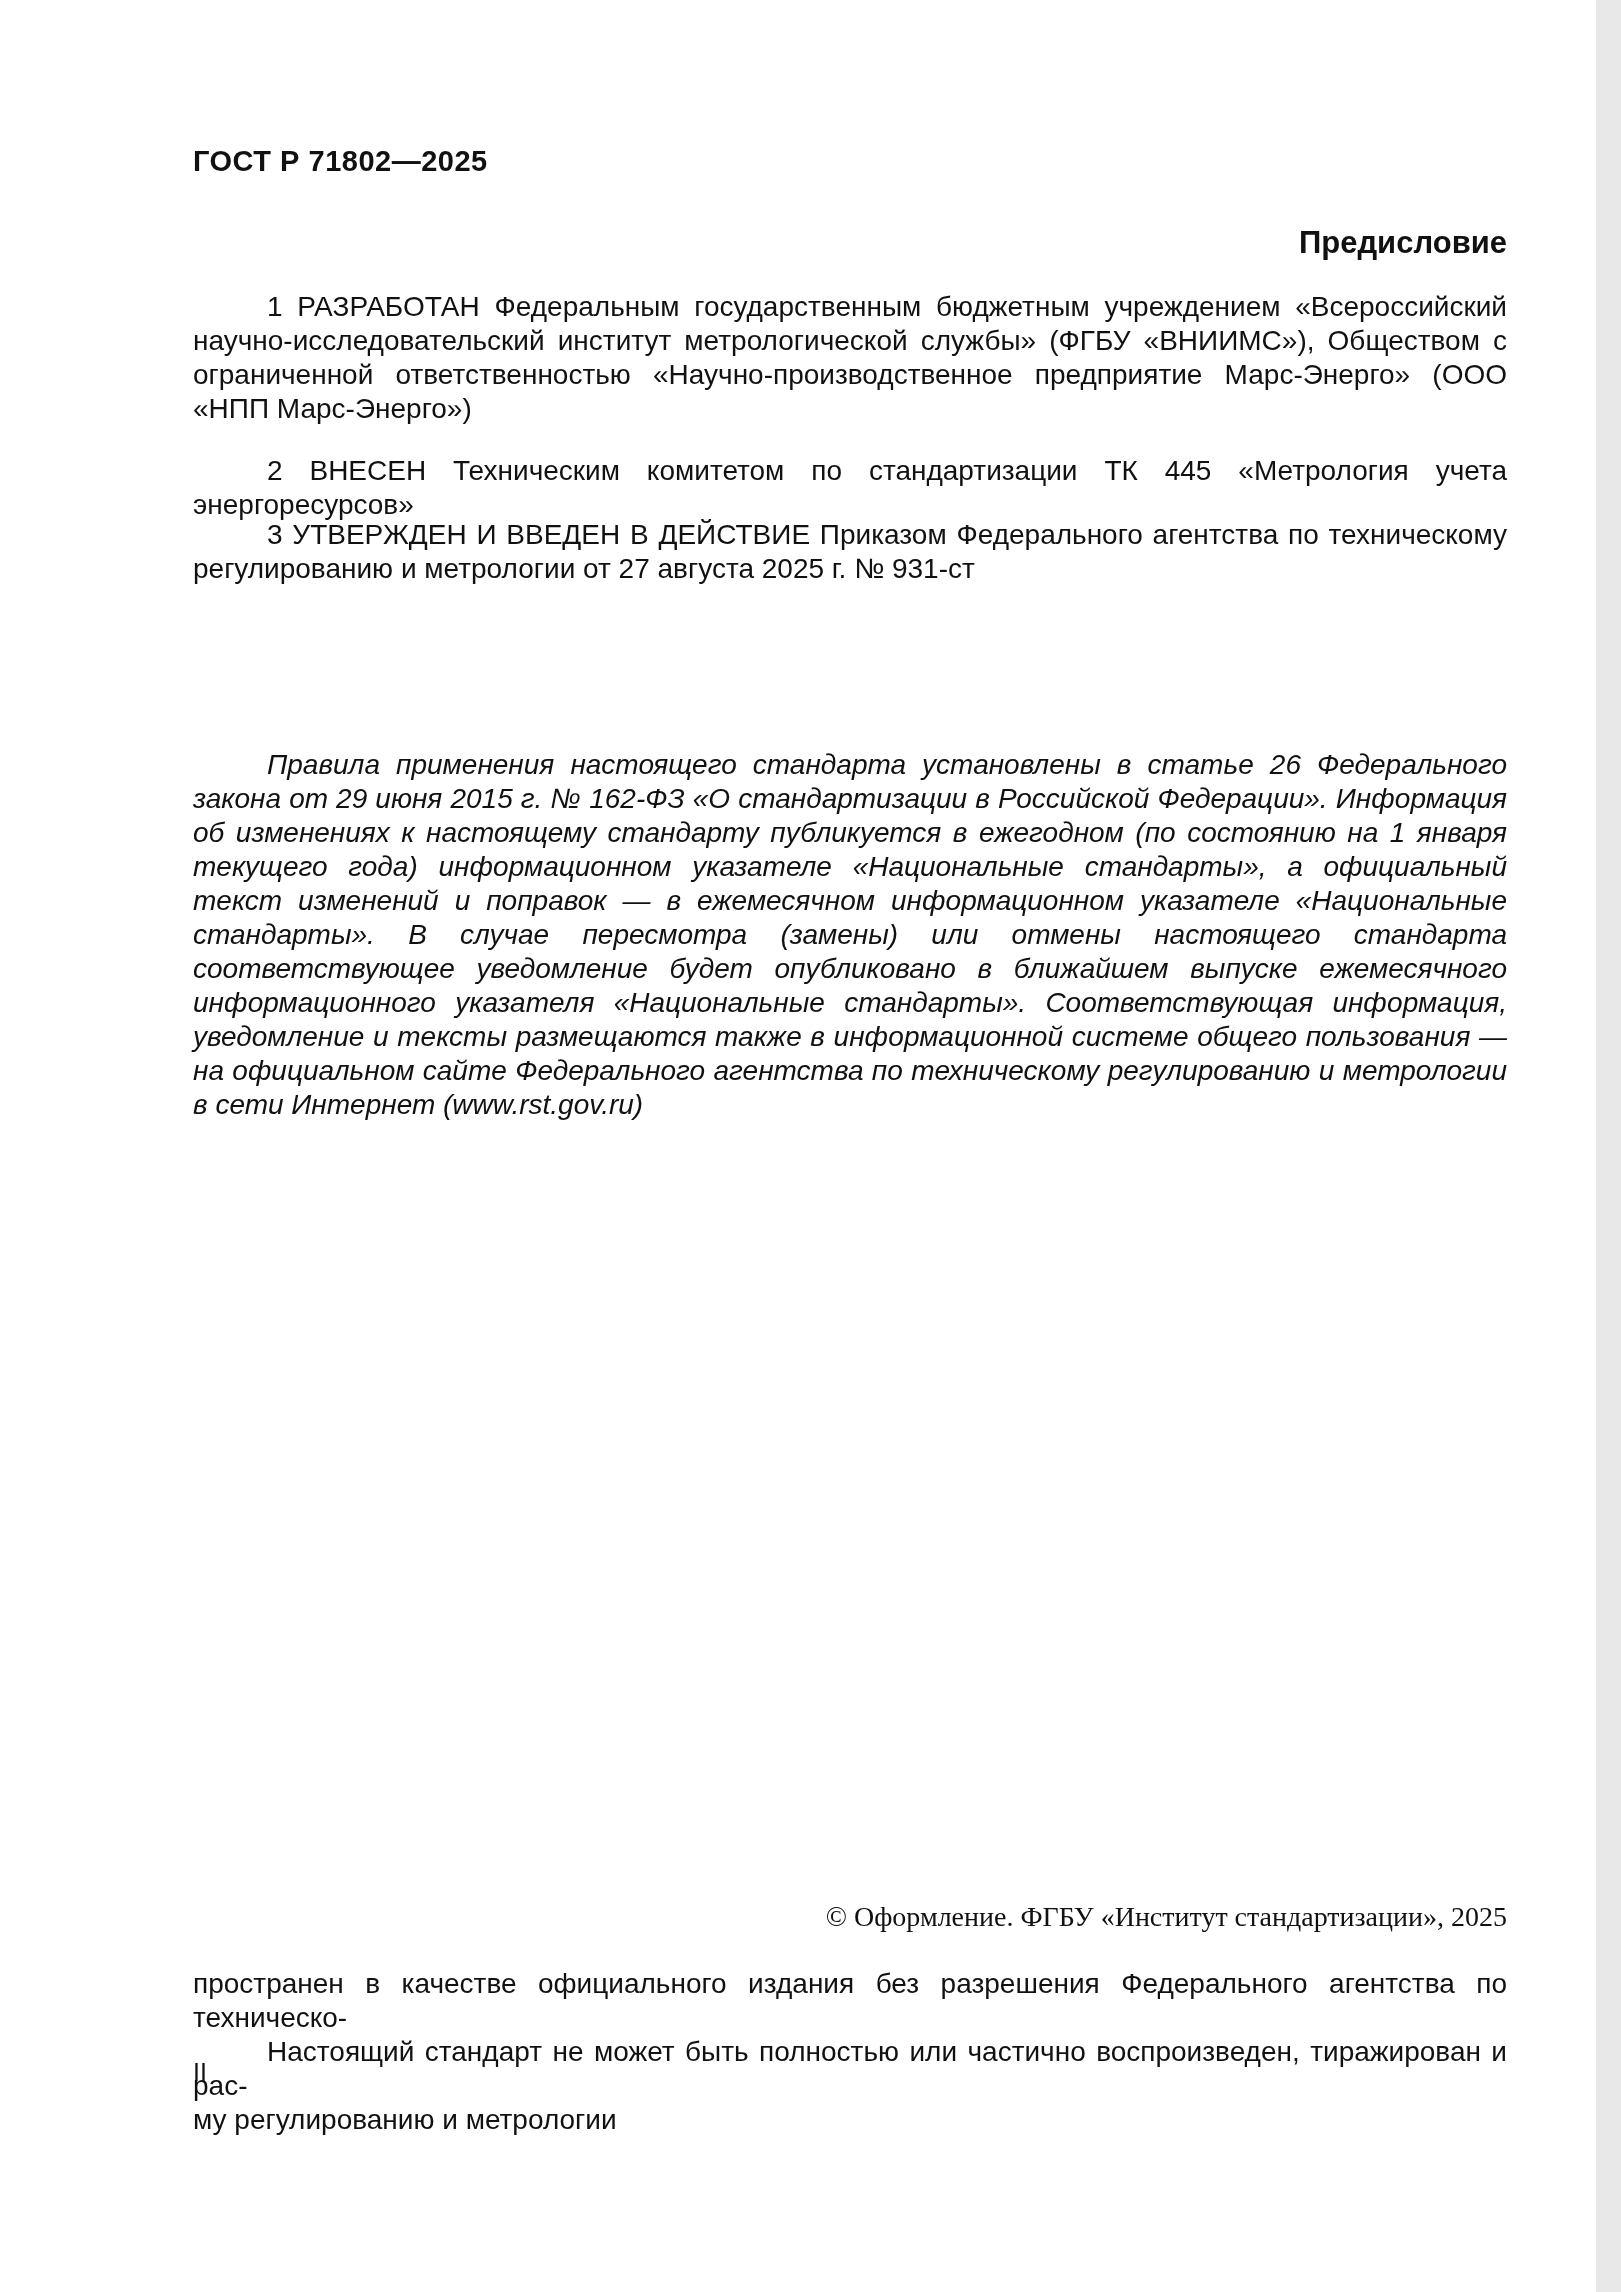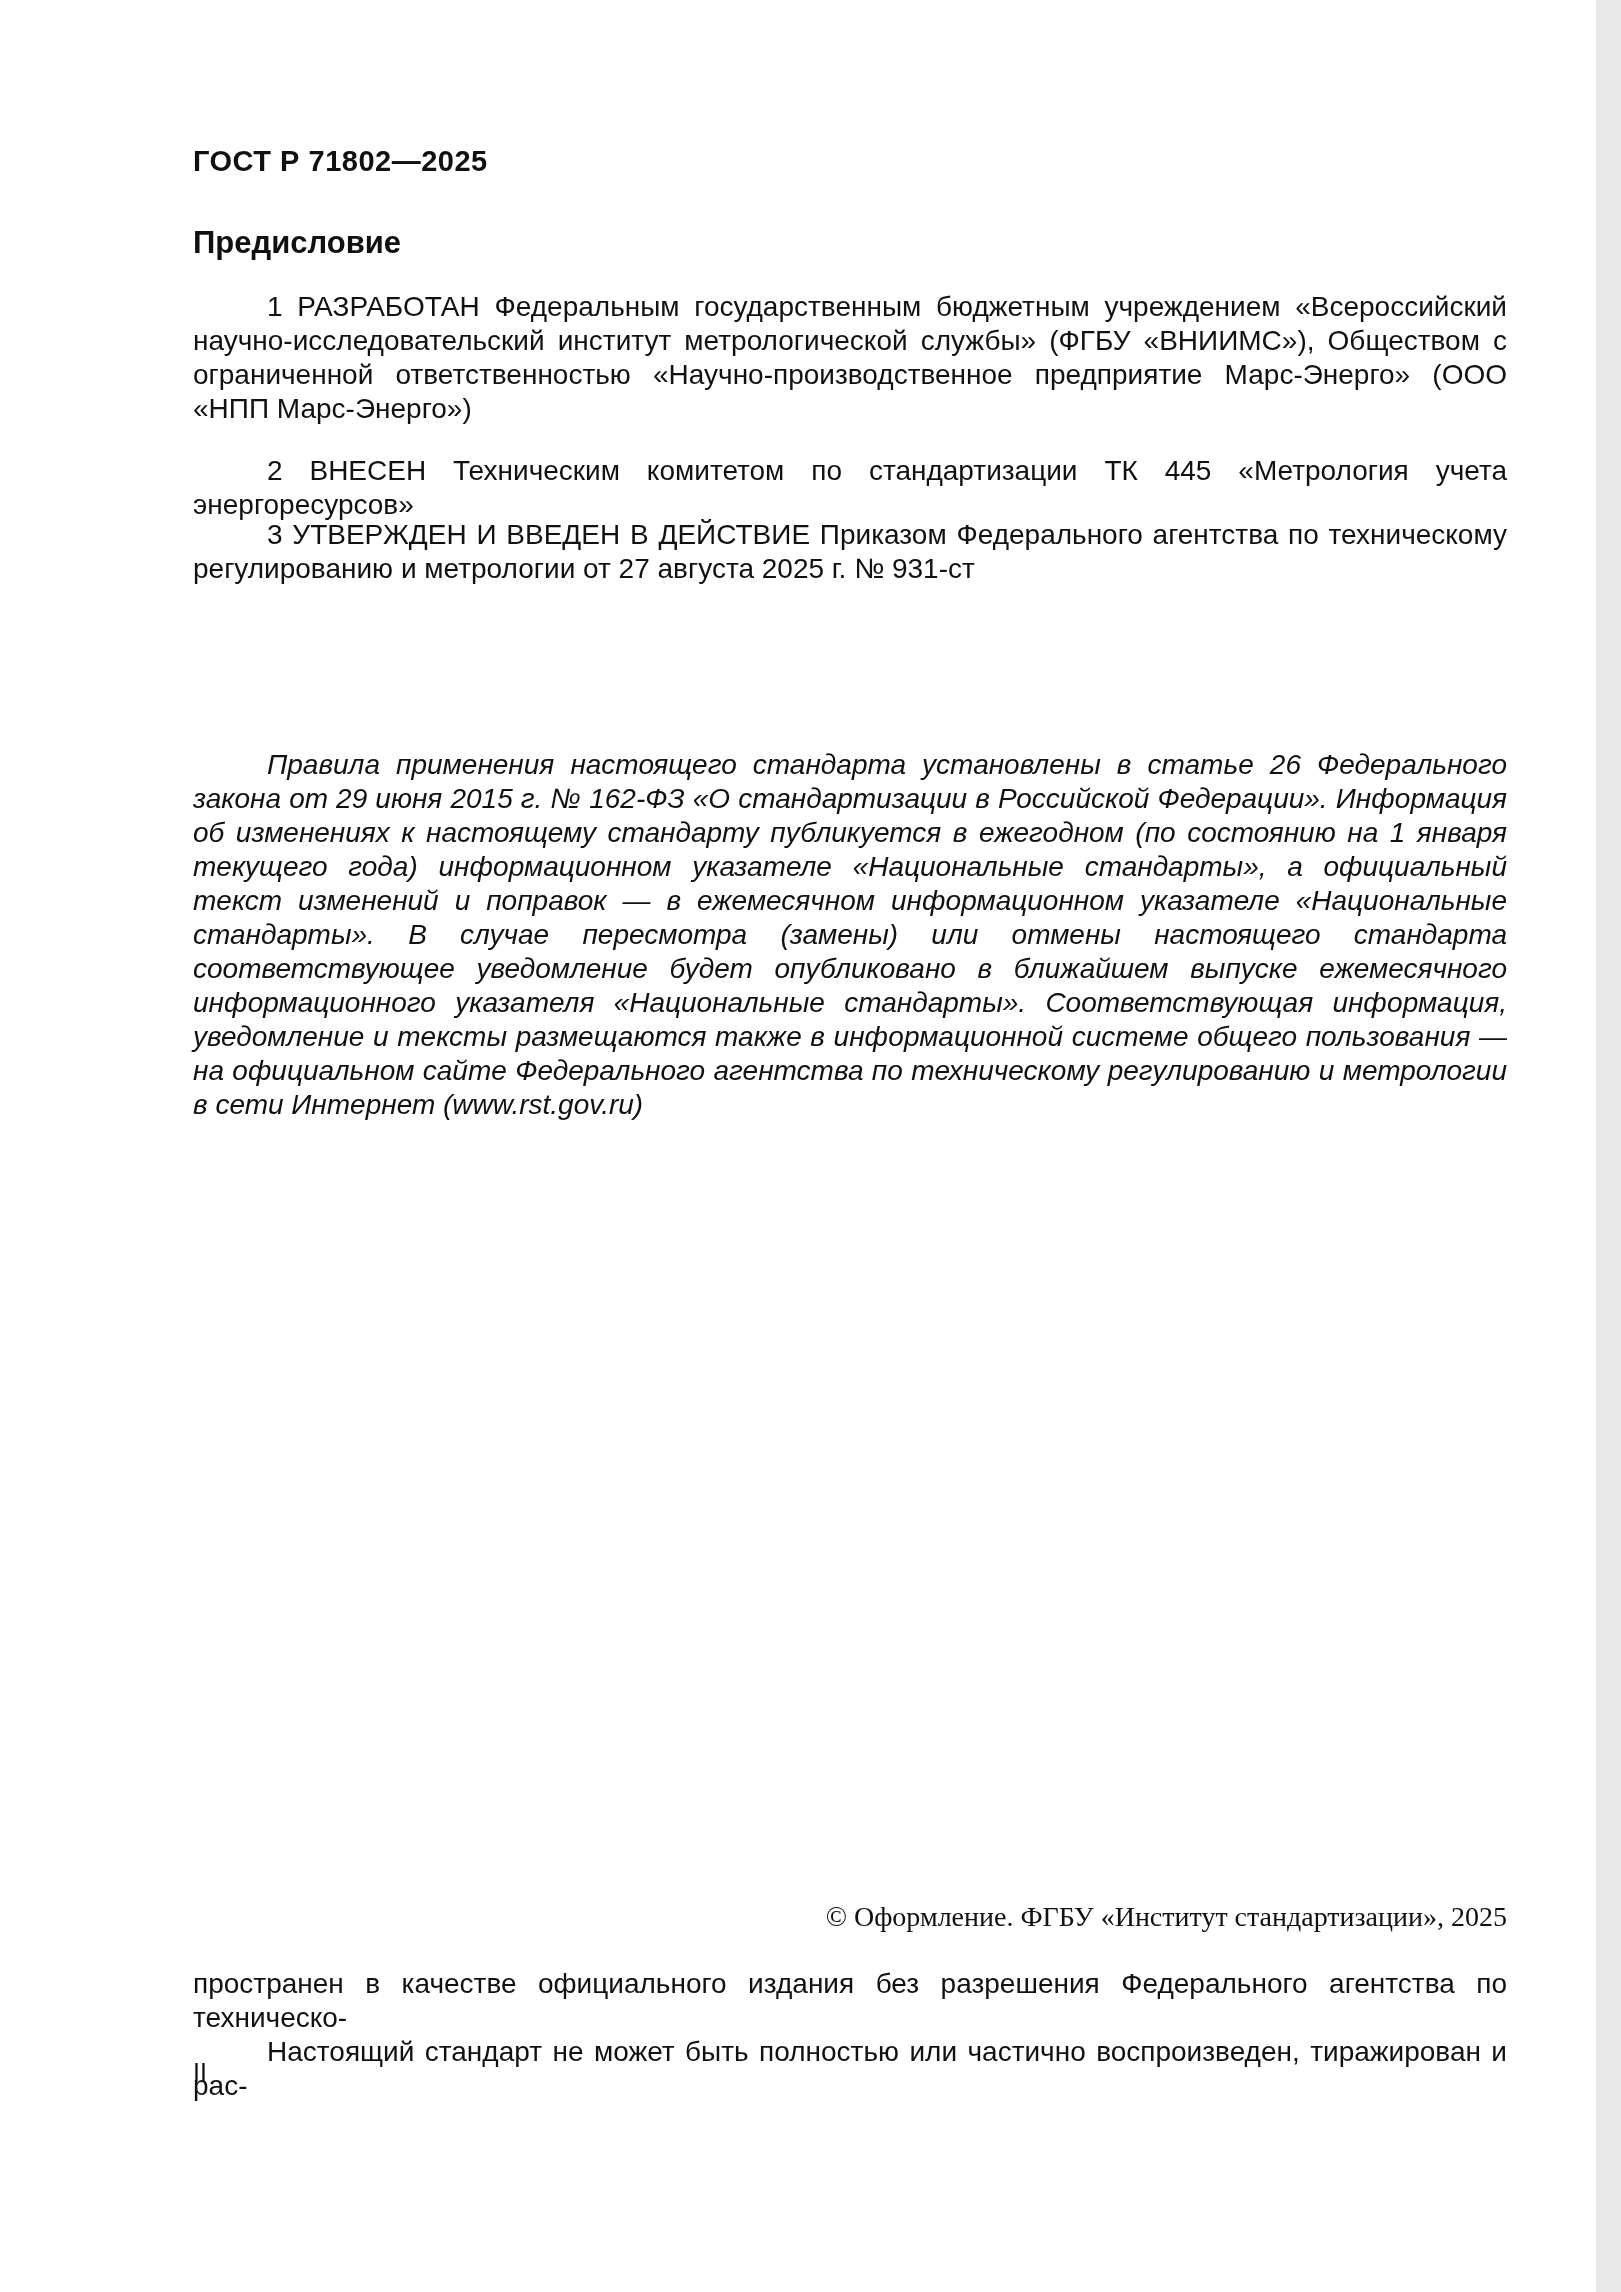--- a/index.html
+++ b/index.html
@@ -25,21 +25,21 @@
   .doc-header {
     top: 145px;
     font-size: 29px;
     font-weight: bold;
     letter-spacing: 0.5px;
   }
   .doc-title {
     top: 225px;
     font-size: 31px;
     font-weight: bold;
-    text-align: left;
+    text-align: right;
   }
   .para {
     font-size: 28px;
     line-height: 34px;
     text-align: justify;
   }
   .indent {
     text-indent: 74px;
   }
   .item-1 { top: 290px; }
@@ -85,18 +85,19 @@
   <p class="content-block para indent item-3">3 УТВЕРЖДЕН И ВВЕДЕН В ДЕЙСТВИЕ Приказом Федерального агентства по техническому регулированию и метрологии от 27 августа 2025 г. № 931-ст</p>
 
 
   <p class="content-block para indent rules-block">Правила применения настоящего стандарта установлены в статье 26 Федерального закона от 29 июня 2015 г. № 162-ФЗ «О стандартизации в Российской Федерации». Информация об изменениях к настоящему стандарту публикуется в ежегодном (по состоянию на 1 января текущего года) информационном указателе «Национальные стандарты», а официальный текст изменений и поправок — в ежемесячном информационном указателе «Национальные стандарты». В случае пересмотра (замены) или отмены настоящего стандарта соответствующее уведомление будет опубликовано в ближайшем выпуске ежемесячного информационного указателя «Национальные стандарты». Соответствующая информация, уведомление и тексты размещаются также в информационной системе общего пользования — на официальном сайте Федерального агентства по техническому регулированию и метрологии в сети Интернет (www.rst.gov.ru)</p>
 
   <div class="content-block copyright">© Оформление. ФГБУ «Институт стандартизации», 2025</div>
 
   <div class="content-block restriction">
     <div class="line">пространен в качестве официального издания без разрешения Федерального агентства по техническо-</div>
     <div class="line indent">Настоящий стандарт не может быть полностью или частично воспроизведен, тиражирован и рас-</div>
+    <div class="line">му регулированию и метрологии</div>
   </div>
 
   <div class="content-block page-number">II</div>
 
 </div>
 
 
 </body></html>

